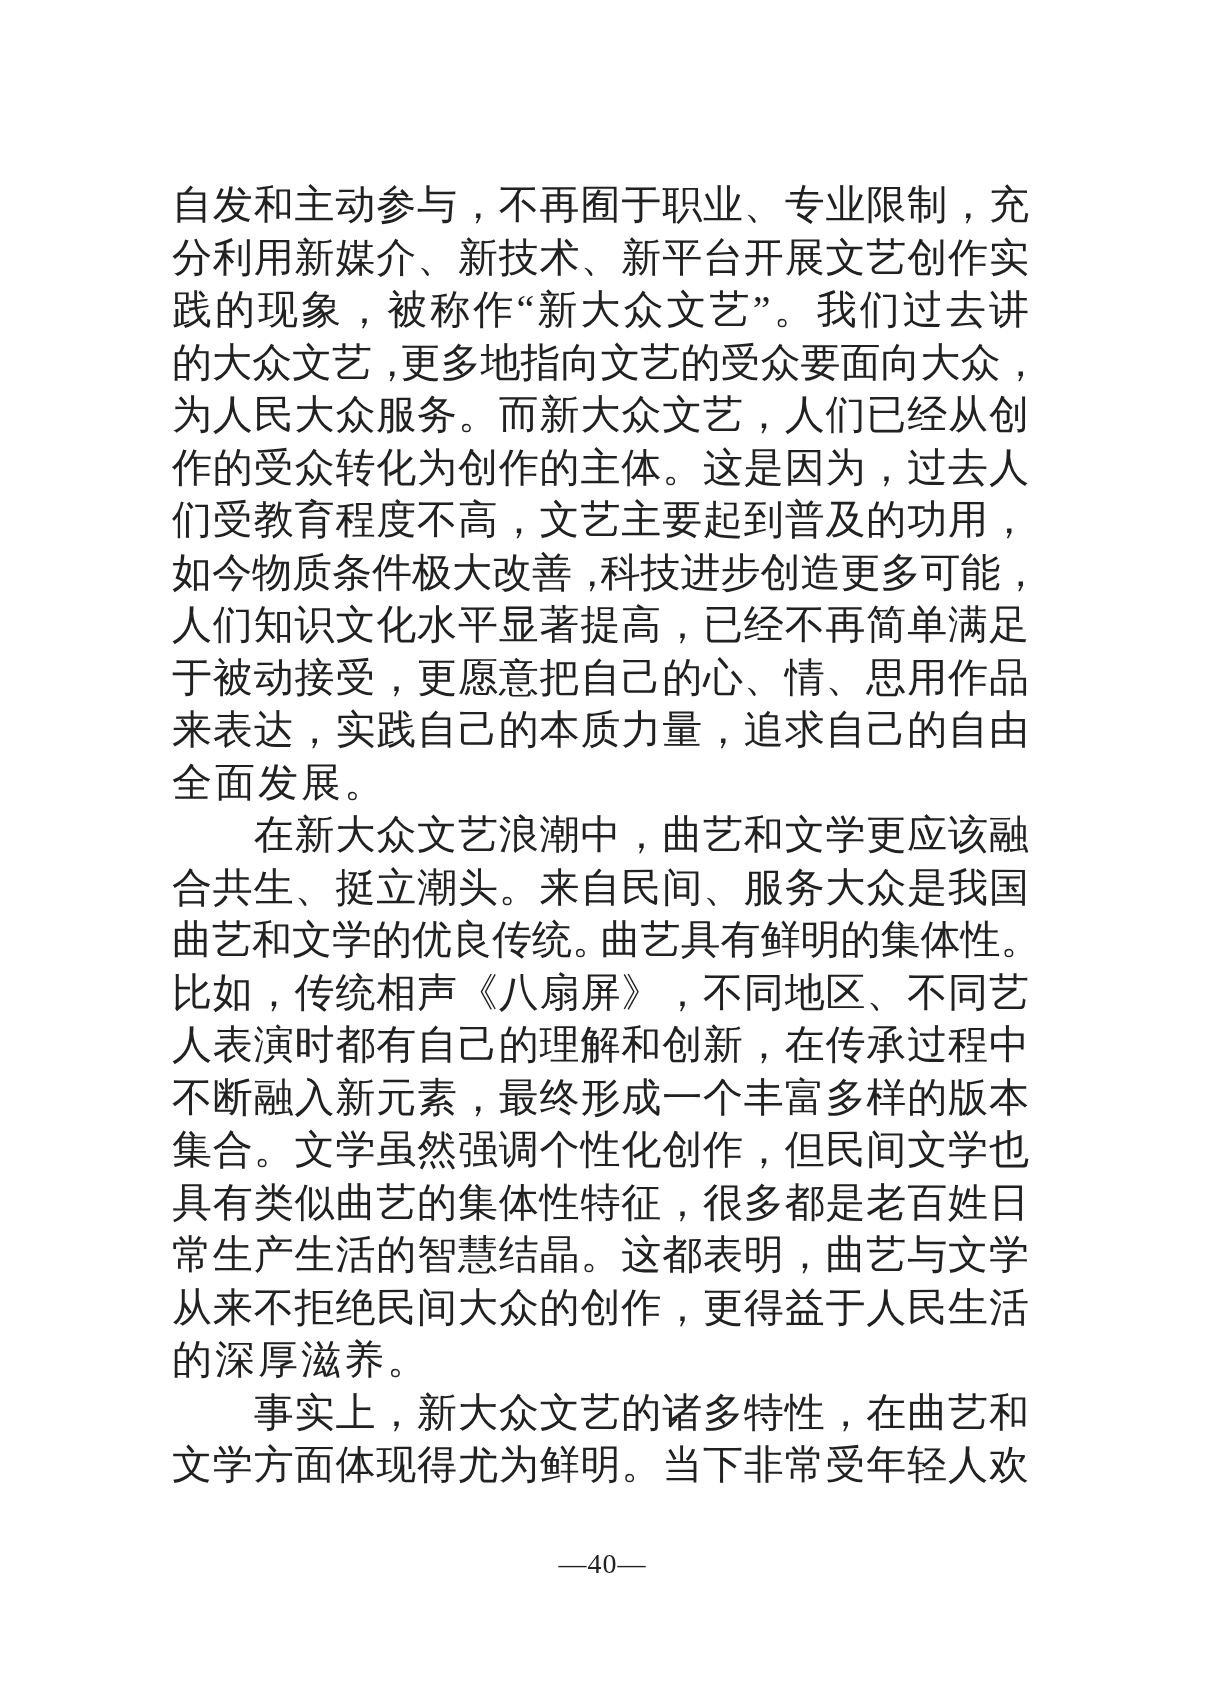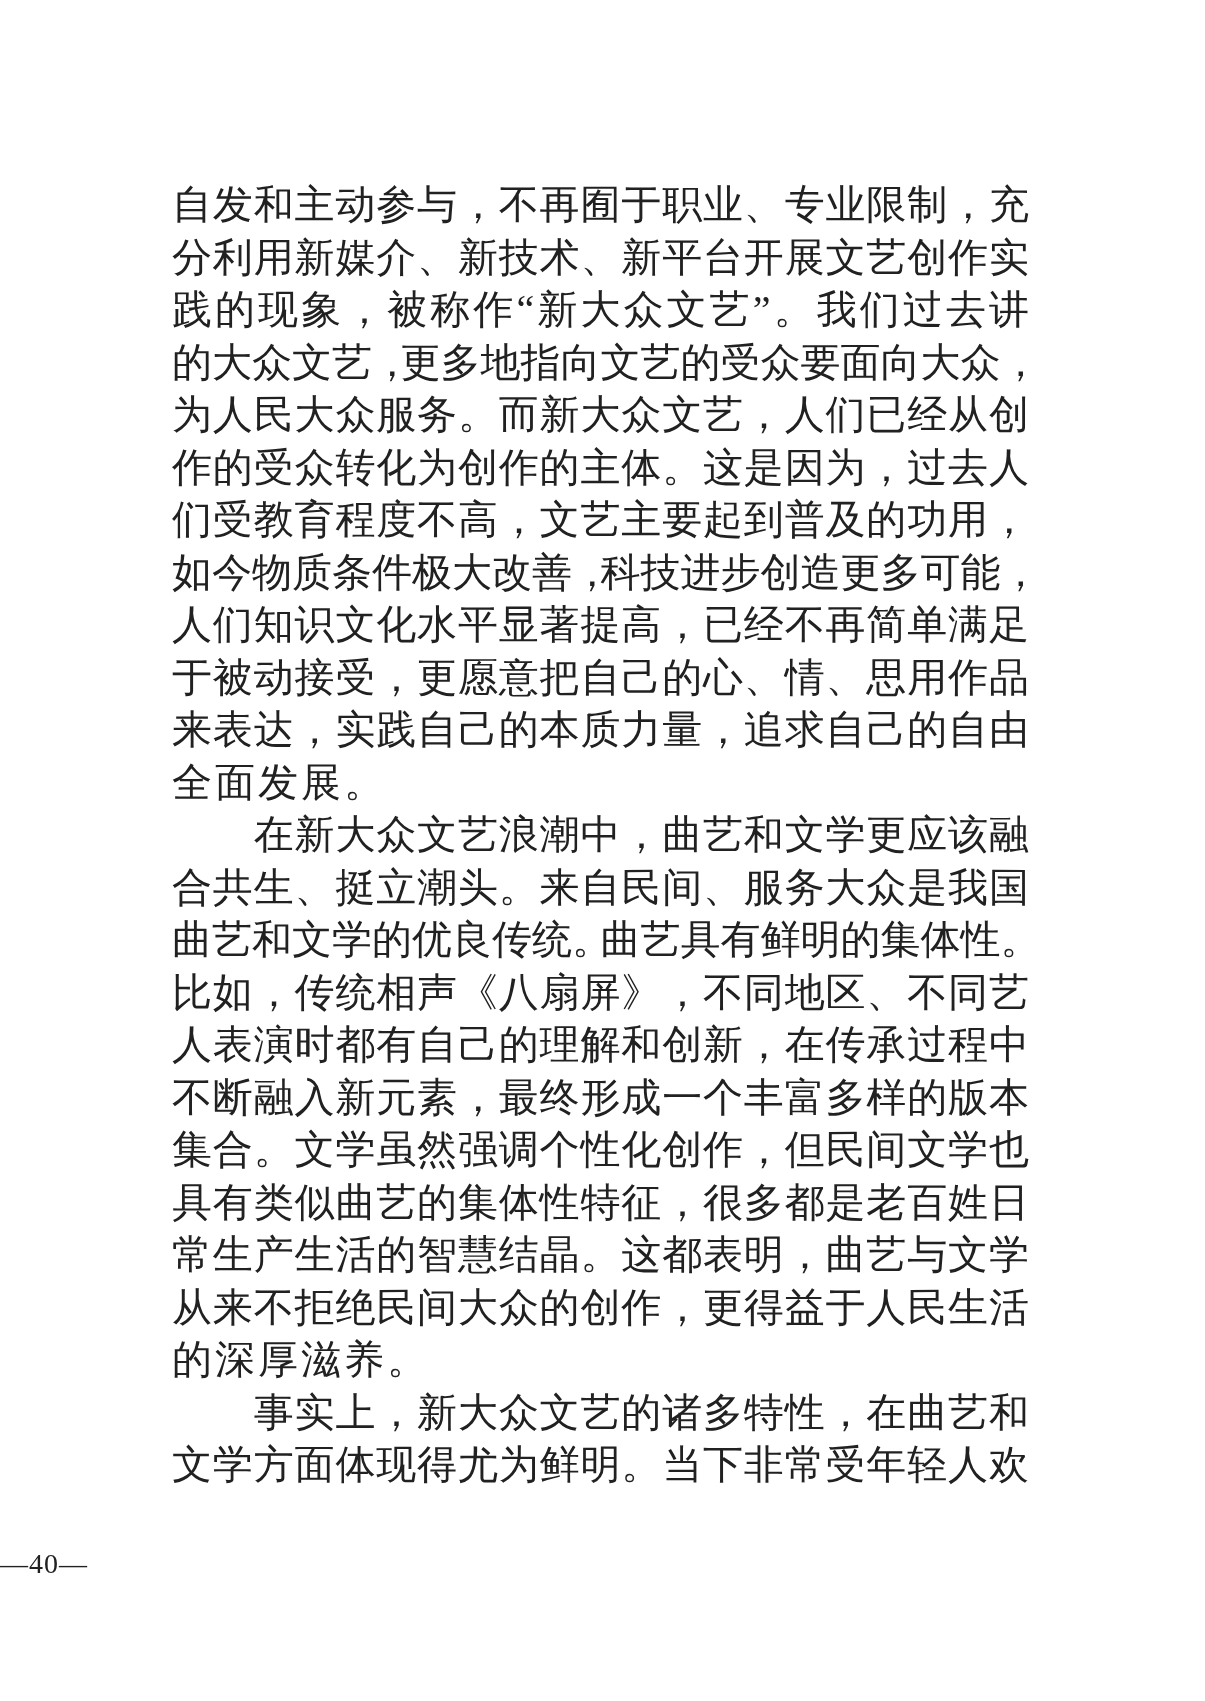--- a/index.html
+++ b/index.html
@@ -45,20 +45,21 @@
   .line span.punct {
     flex: 0 1 auto;
     min-width: 18px;
     overflow: visible;
   }
   .footer {
     position: absolute;
     left: 0;
     right: 0;
     top: 1548px;
+    text-align: center;
     font-size: 28px;
     color: #212121;
     letter-spacing: 1px;
   }
 </style>
 </head>
 <body>
 
 <div class="page">
   <div class="text-block">

